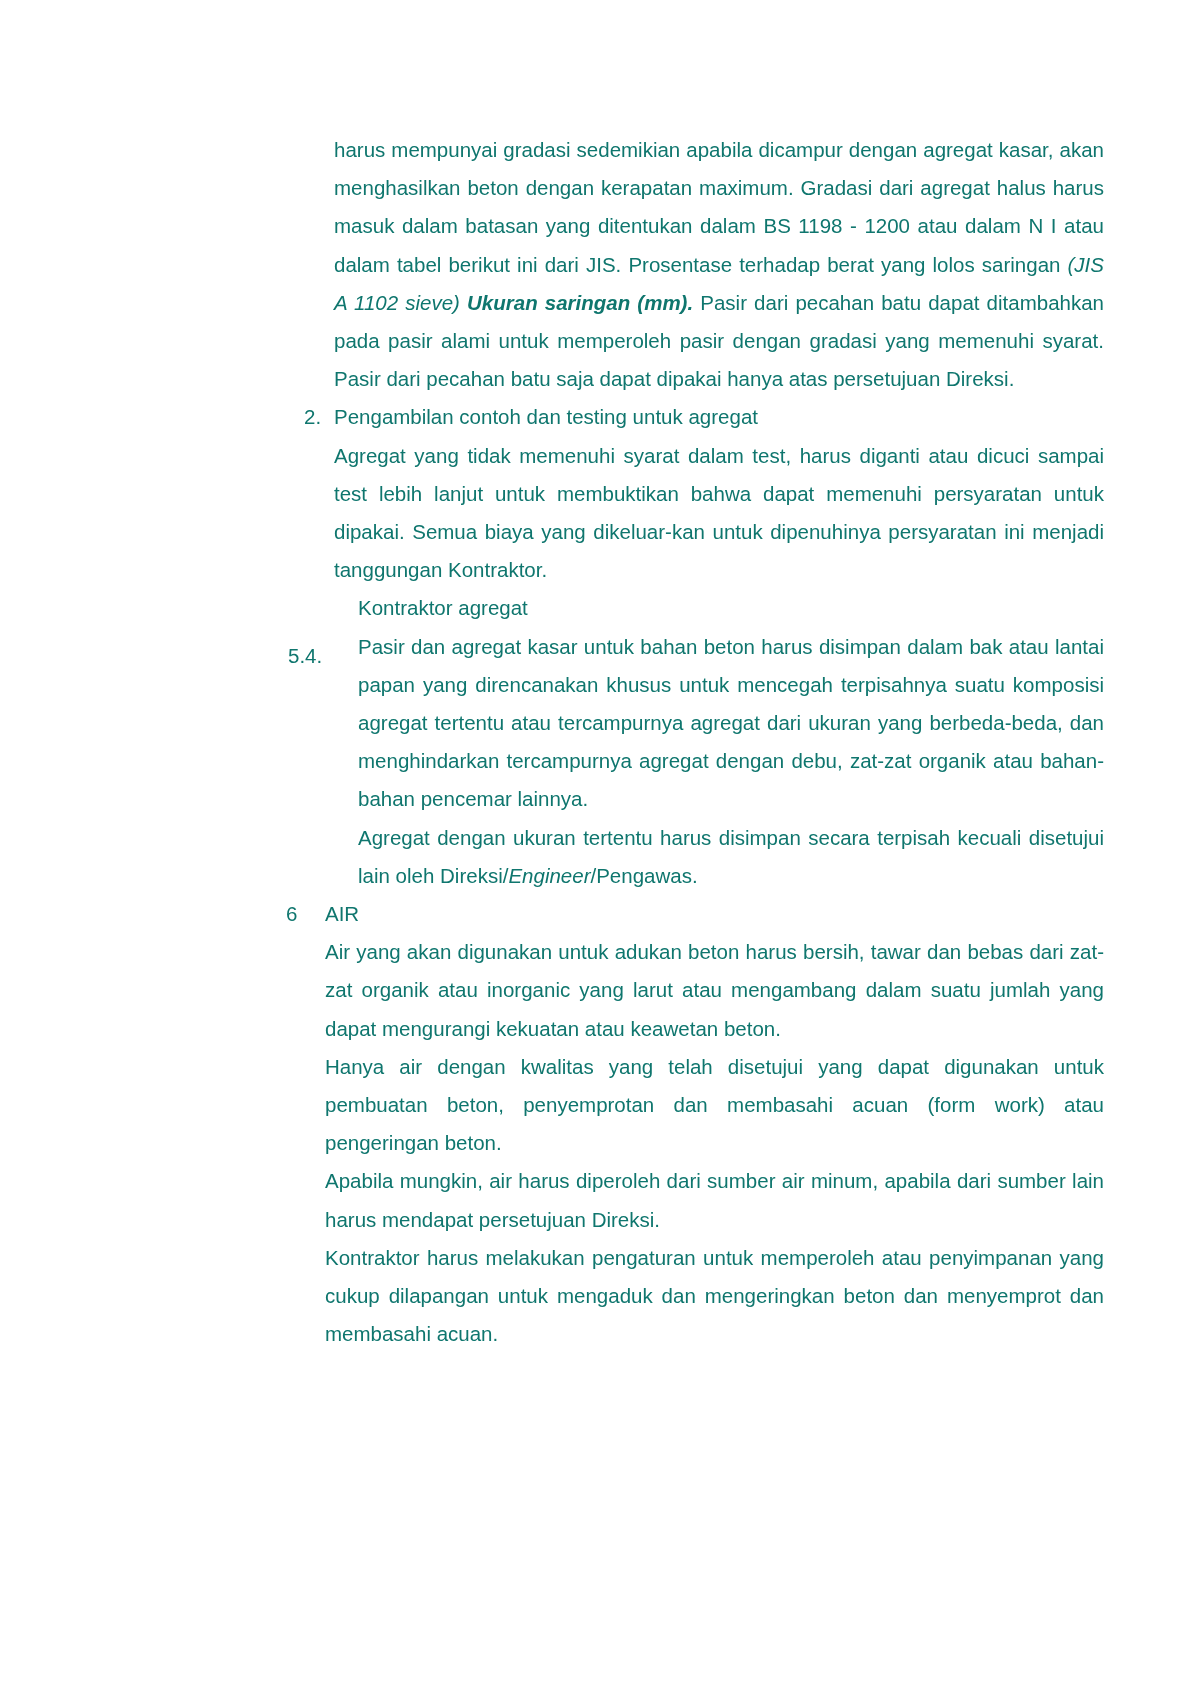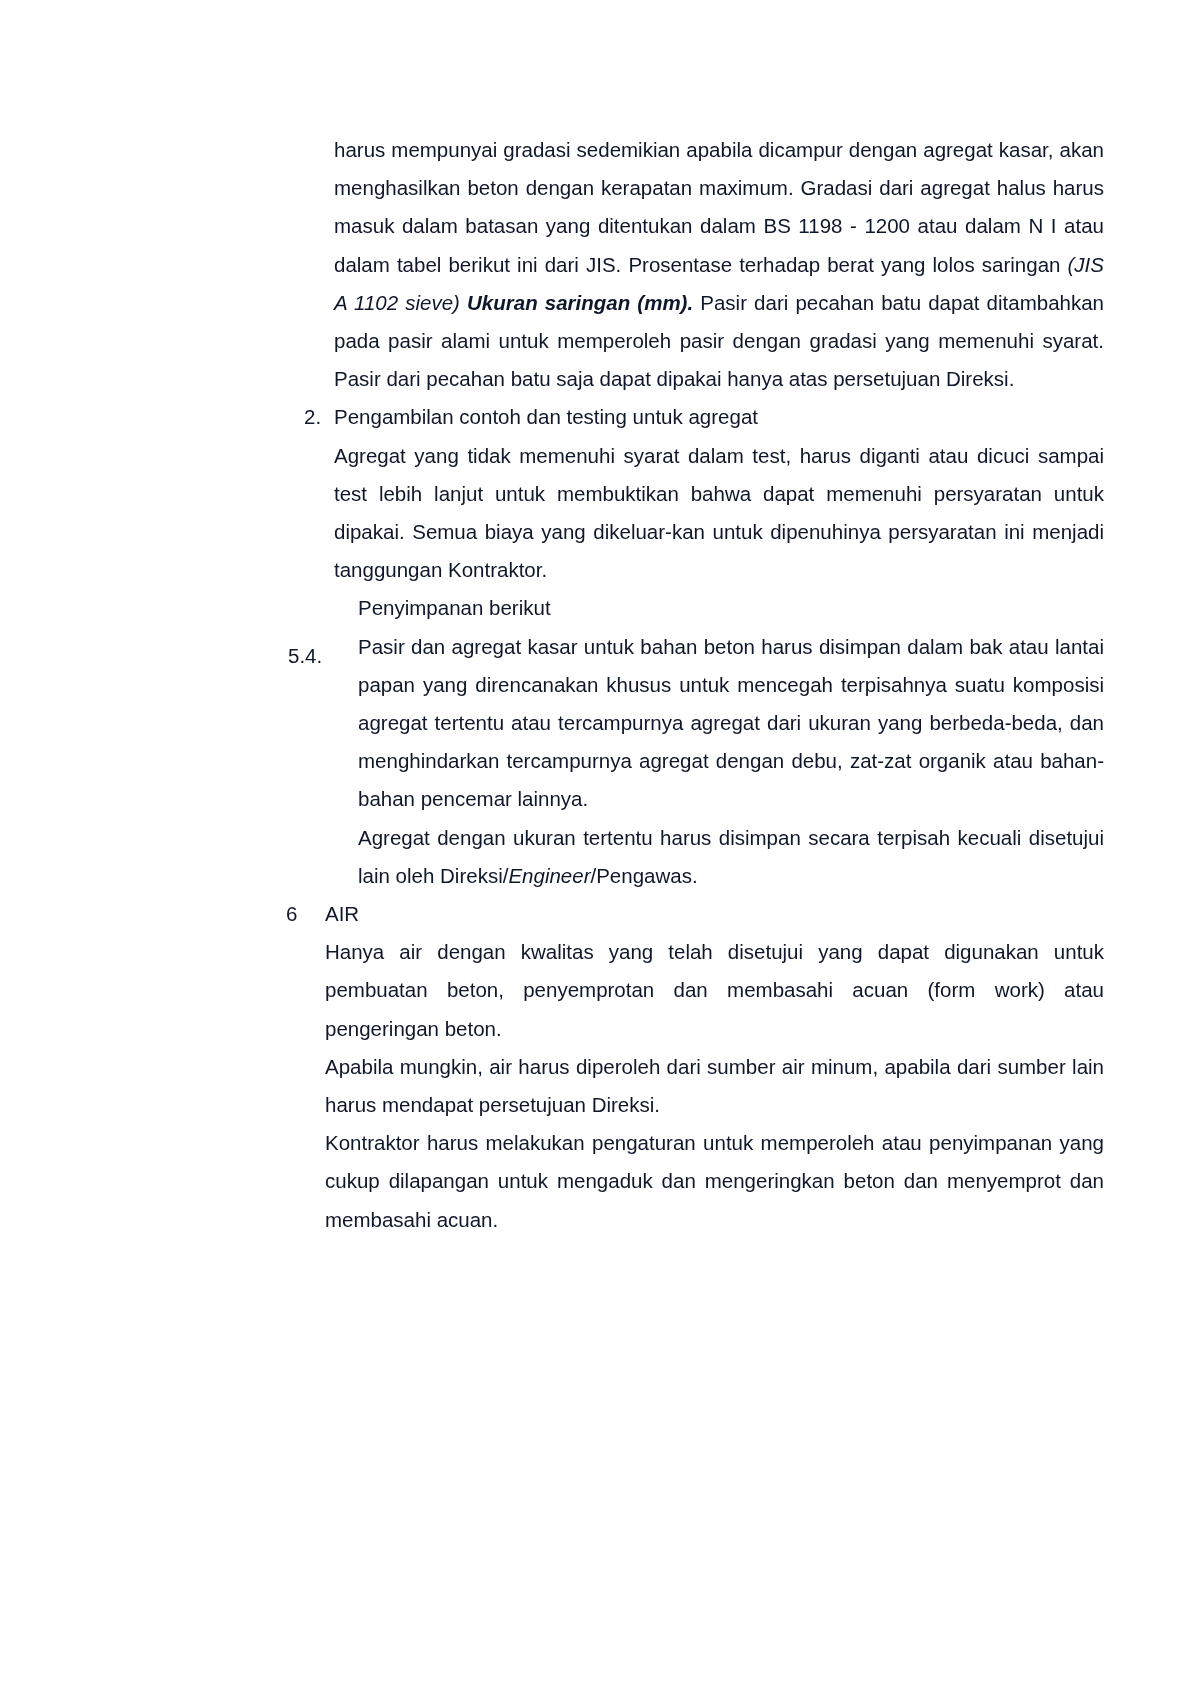--- a/index.html
+++ b/index.html
@@ -5,21 +5,21 @@
   html, body {
     margin: 0;
     padding: 0;
     background: #ffffff;
   }
   .page {
     position: relative;
     width: 1191px;
     height: 1497px;
     background: #ffffff;
-    color: #0f172a;
+    color: #0f766e;
     font-family: "Liberation Sans", sans-serif;
     font-size: 20.5px;
     line-height: 38.2px;
     overflow: hidden;
   }
   .content {
     position: absolute;
     top: 131px;
     left: 0;
   }
@@ -63,27 +63,28 @@
       <div class="block ind-a">
         <p><span>harus mempunyai gradasi sedemikian apabila dicampur dengan agregat kasar, akan menghasilkan beton dengan kerapatan maximum. Gradasi dari agregat halus harus masuk dalam batasan yang ditentukan dalam BS 1198 - 1200 atau dalam N I atau dalam tabel berikut ini dari JIS. Prosentase terhadap berat yang lolos saringan </span><span class="i">(JIS A 1102 sieve) </span><span class="bi">Ukuran saringan (mm).</span><span> Pasir dari pecahan batu dapat ditambahkan pada pasir alami untuk memperoleh pasir dengan gradasi yang memenuhi syarat. Pasir dari pecahan batu saja dapat dipakai hanya atas persetujuan Direksi.</span></p>
       </div>
       <div class="block ind-a">
         <span class="marker">2.</span>
         <p><span>Pengambilan contoh dan testing untuk agregat</span></p>
         <p><span>Agregat yang tidak memenuhi syarat dalam test, harus diganti atau dicuci sampai test lebih lanjut untuk membuktikan bahwa dapat memenuhi persyaratan untuk dipakai. Semua biaya yang dikeluar-kan untuk dipenuhinya persyaratan ini menjadi tanggungan Kontraktor.</span></p>
       </div>
       <div class="block ind-b">
         <span class="marker">5.4.</span>
-        <p><span>Penyimpanan berikut</span></p>
+        <p><span>Kontraktor agregat</span></p>
         <p><span>Pasir dan agregat kasar untuk bahan beton harus disimpan dalam bak atau lantai papan yang direncanakan khusus untuk mencegah terpisahnya suatu komposisi agregat tertentu atau tercampurnya agregat dari ukuran yang berbeda-beda, dan menghindarkan tercampurnya agregat dengan debu, zat-zat organik atau bahan-bahan pencemar lainnya.</span></p>
         <p><span>Agregat dengan ukuran tertentu harus disimpan secara terpisah kecuali disetujui lain oleh Direksi/</span><span class="i">Engineer</span><span>/Pengawas.</span></p>
       </div>
       <div class="block ind-c">
         <span class="marker">6</span>
         <p><span>AIR</span></p>
+        <p><span>Air yang akan digunakan untuk adukan beton harus bersih, tawar dan bebas dari zat-zat organik atau inorganic yang larut atau mengambang dalam suatu jumlah yang dapat mengurangi kekuatan atau keawetan beton.</span></p>
         <p><span>Hanya air dengan kwalitas yang telah disetujui yang dapat digunakan untuk pembuatan beton, penyemprotan dan membasahi acuan (form work) atau pengeringan beton.</span></p>
         <p><span>Apabila mungkin, air harus diperoleh dari sumber air minum, apabila dari sumber lain harus mendapat persetujuan Direksi.</span></p>
         <p><span>Kontraktor harus melakukan pengaturan untuk memperoleh atau penyimpanan yang cukup dilapangan untuk mengaduk dan mengeringkan beton dan menyemprot dan membasahi acuan.</span></p>
       </div>
     </div>
   <div class="footer">
     <span>Dokumen Pengadaan Pekerjaan Kontruksi (Metode Pengadaan Langsung)</span>
     <span class="page-num">53</span>
   </div>
 </div>

